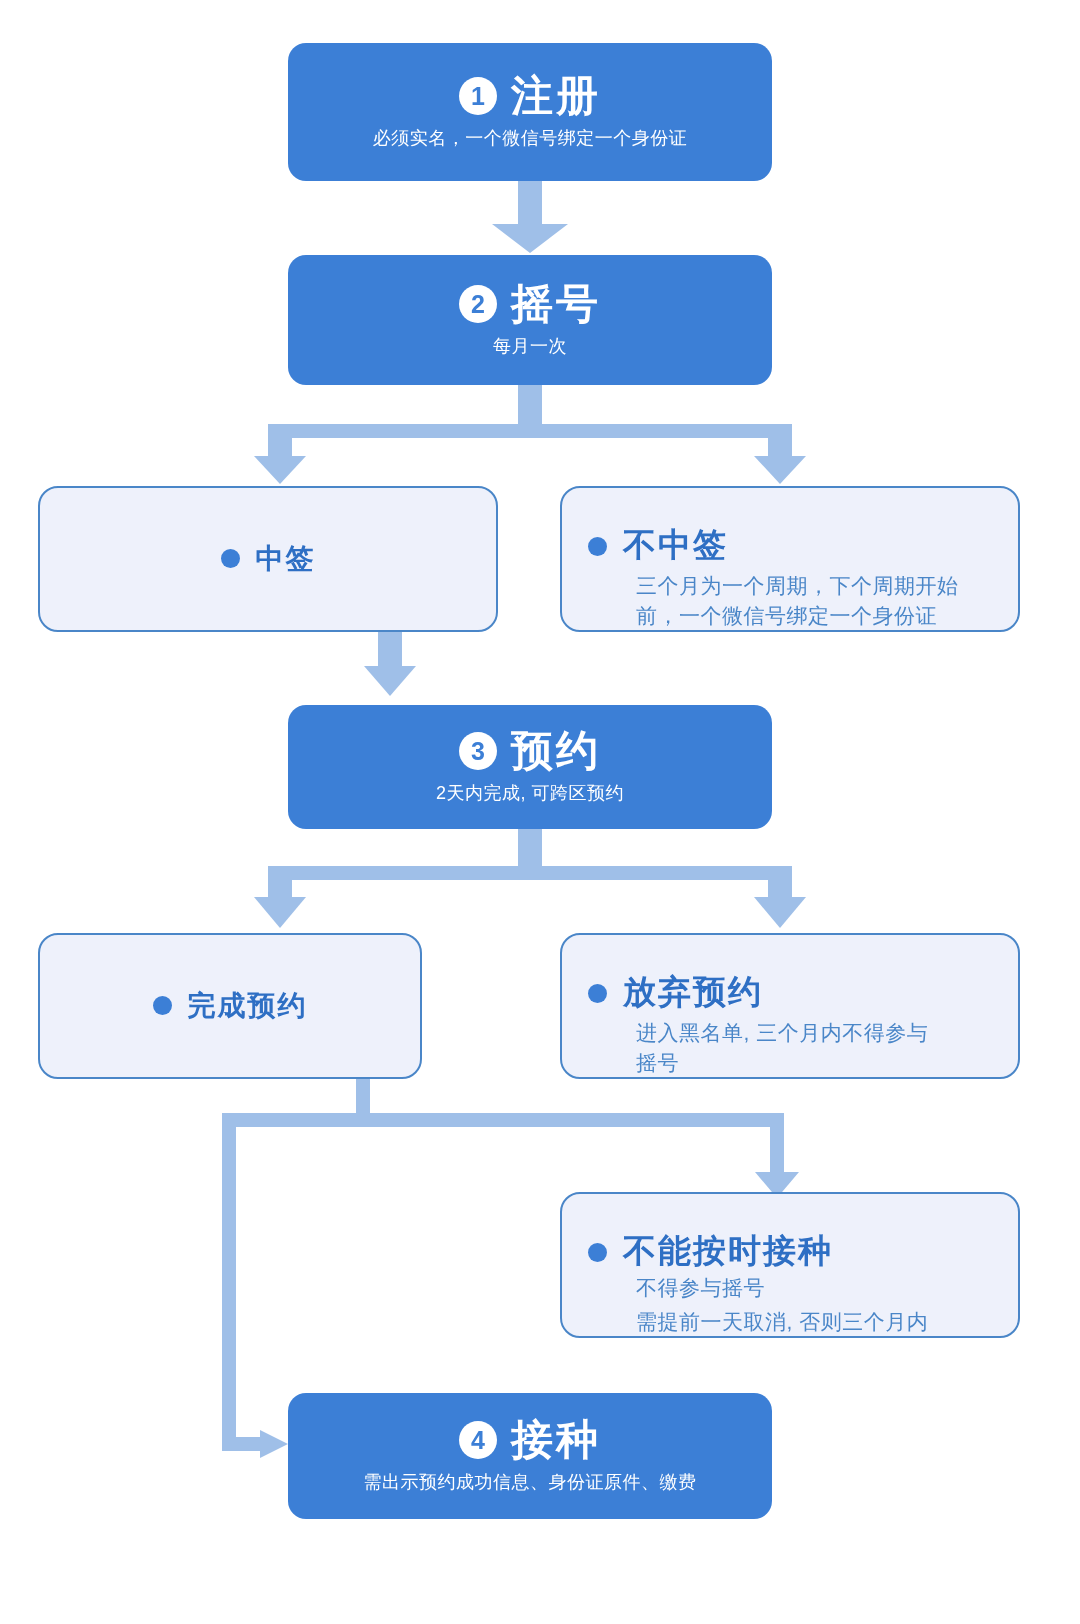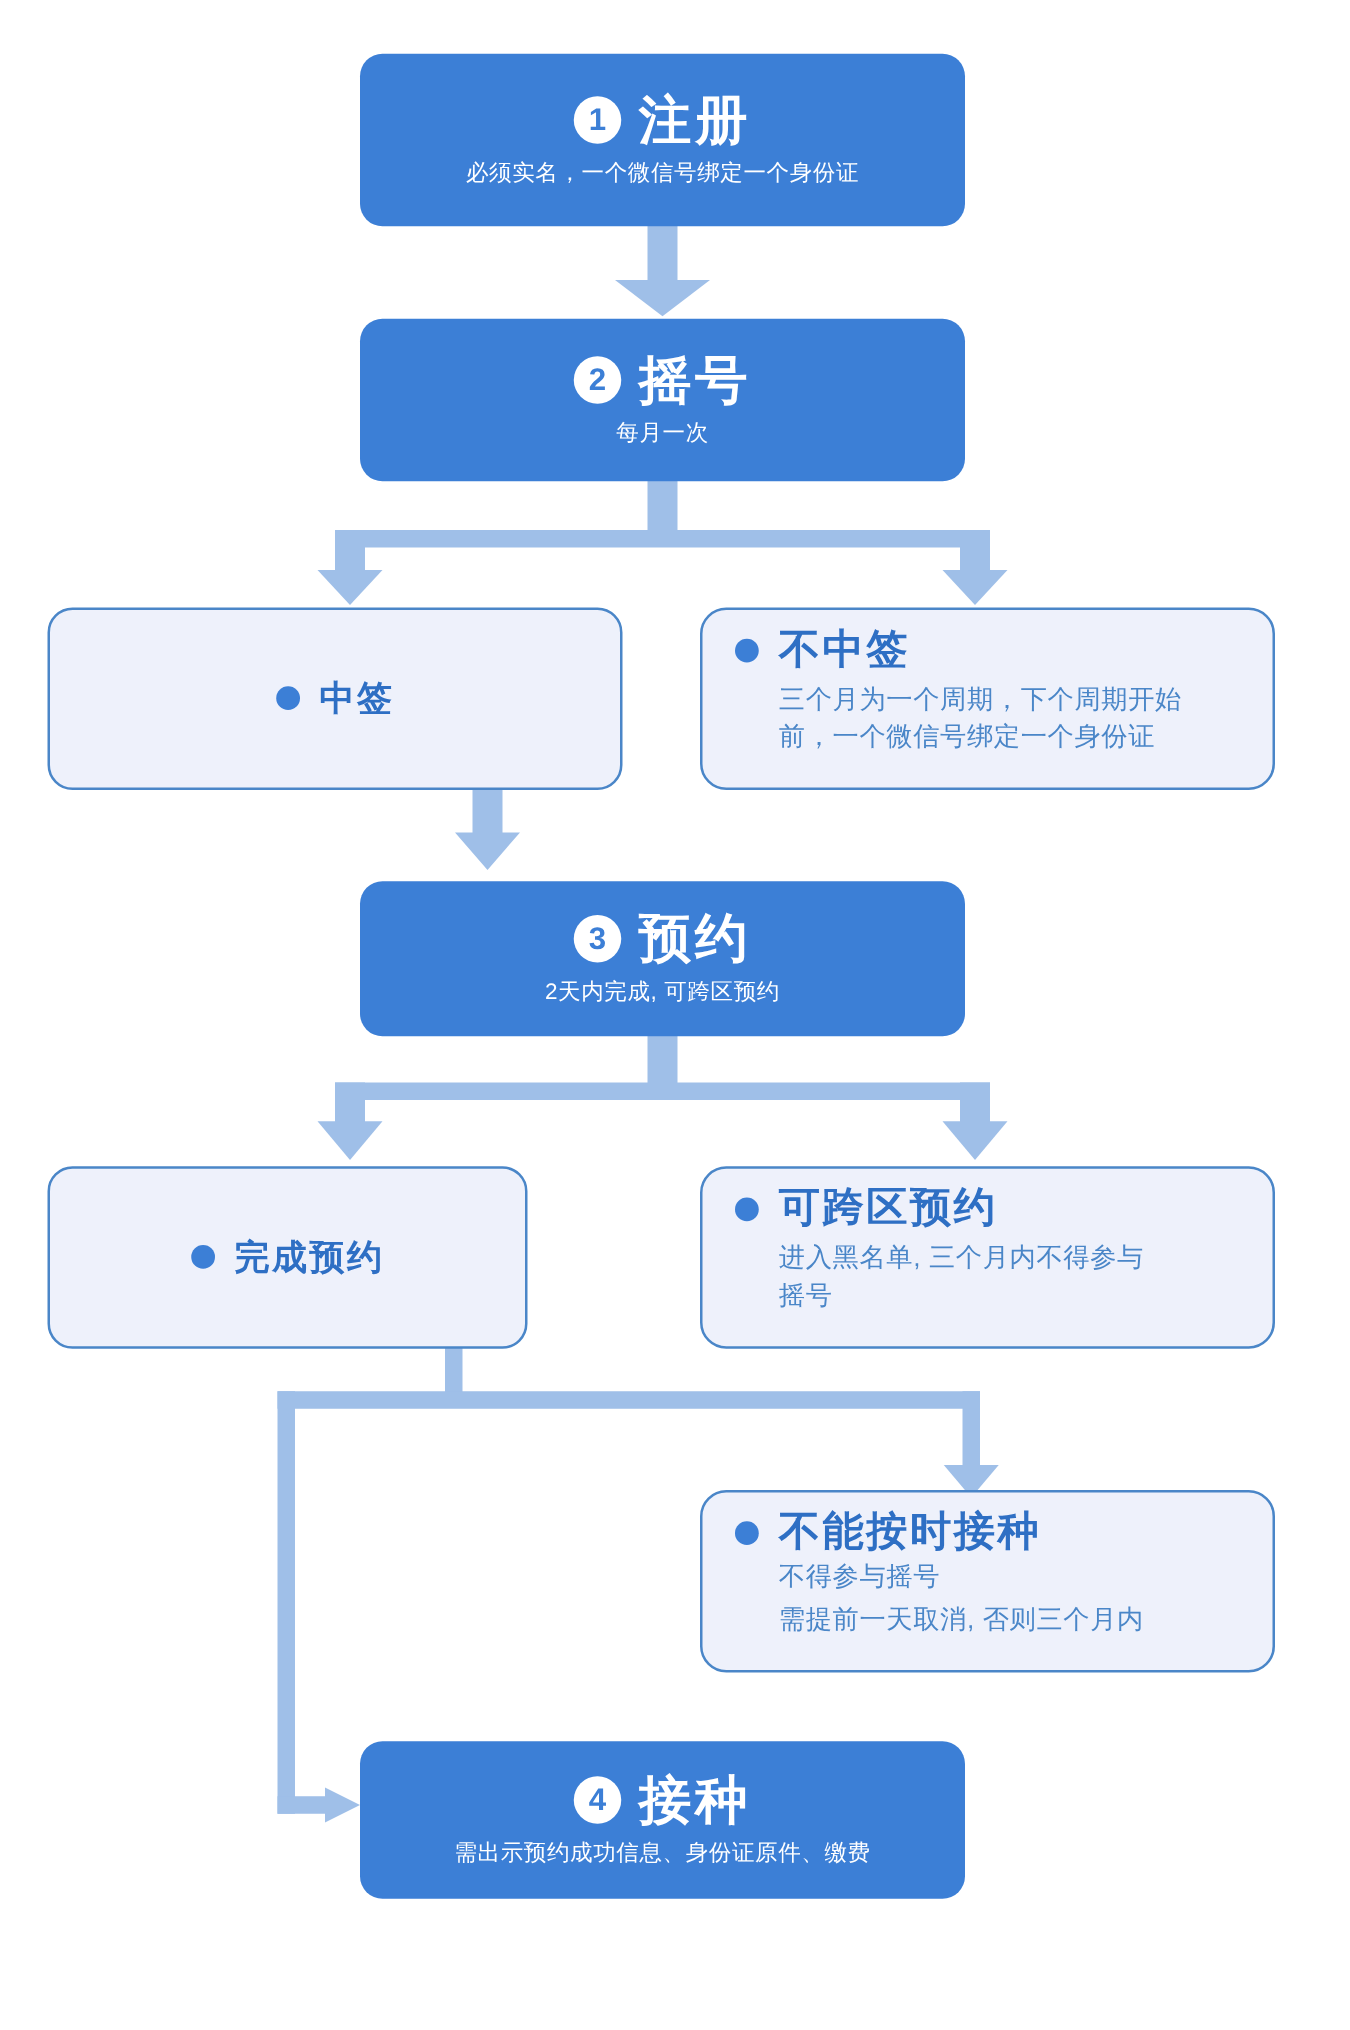--- a/index.html
+++ b/index.html
@@ -50,38 +50,37 @@
     background:#EEF1FB;
     border:2px solid #4A86C8;
     border-radius:20px;
     color:#2E6FC4;
     box-sizing:border-box;
   }
   .outcome.centered{
     display:flex;align-items:center;justify-content:center;
   }
   .outcome.padded{
-    padding:10px 26px 20px 26px;
-    border-radius:21px;
+    padding:36px 26px 20px 26px;
   }
   .oc-head{display:flex;align-items:flex-start;gap:16px;}
   .dot{
     width:19px;height:19px;border-radius:50%;
     background:#3C7FD6;flex:0 0 auto;
     margin-top:13px;
   }
   .oc-title{
     font-size:33px;font-weight:bold;color:#2E6FC4;letter-spacing:2px;line-height:1.3;
   }
   .oc-title.big{font-size:28px;}
   .oc-desc{
     font-size:21px;color:#4A86C8;line-height:1.45;letter-spacing:0.5px;
     margin-top:4px;
   }
-  .oc-desc.indent{margin-left:35px;}
+  .oc-desc.indent{margin-left:48px;}
 </style>
 </head>
 <body>
 
 <div class="canvas">
 
   <svg class="wires" viewBox="0 0 1080 1624" xmlns="http://www.w3.org/2000/svg">
 
     <g>
       <rect x="518" y="180" width="24" height="48" fill="#9FBFE8"></rect>
@@ -167,21 +166,21 @@
   <div class="node outcome centered" style="left:38px;top:933px;width:384px;height:146px;text-align:center;">
     <div class="oc-head" style="align-items:center;">
       <span class="dot" style="margin-top:0;"></span>
       <span class="oc-title big">完成预约</span>
     </div>
   </div>
 
   <div class="node outcome padded" style="left:560px;top:933px;width:460px;height:146px;">
     <div class="oc-head">
       <span class="dot"></span>
-      <span class="oc-title">可跨区预约</span>
+      <span class="oc-title">放弃预约</span>
     </div>
     <div class="oc-desc indent">进入黑名单, 三个月内不得参与</div>
     <div class="oc-desc indent" style="margin-top:0;">摇号</div>
   </div>
 
   <div class="node outcome padded" style="left:560px;top:1192px;width:460px;height:146px;">
     <div class="oc-head">
       <span class="dot"></span>
       <span class="oc-title">不能按时接种</span>
     </div>

